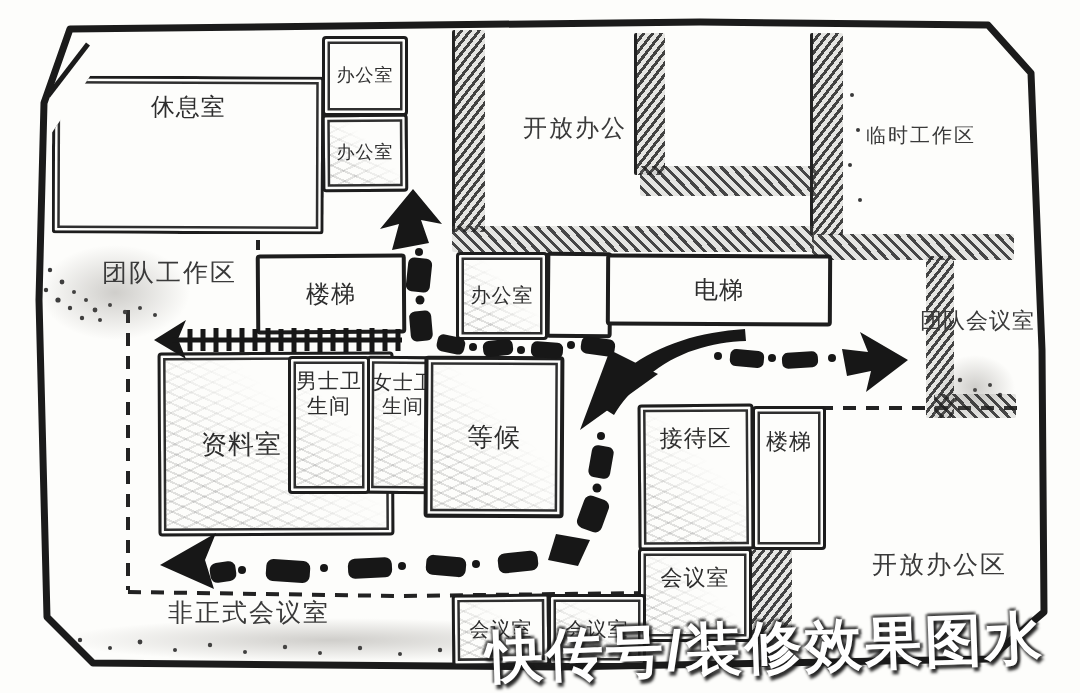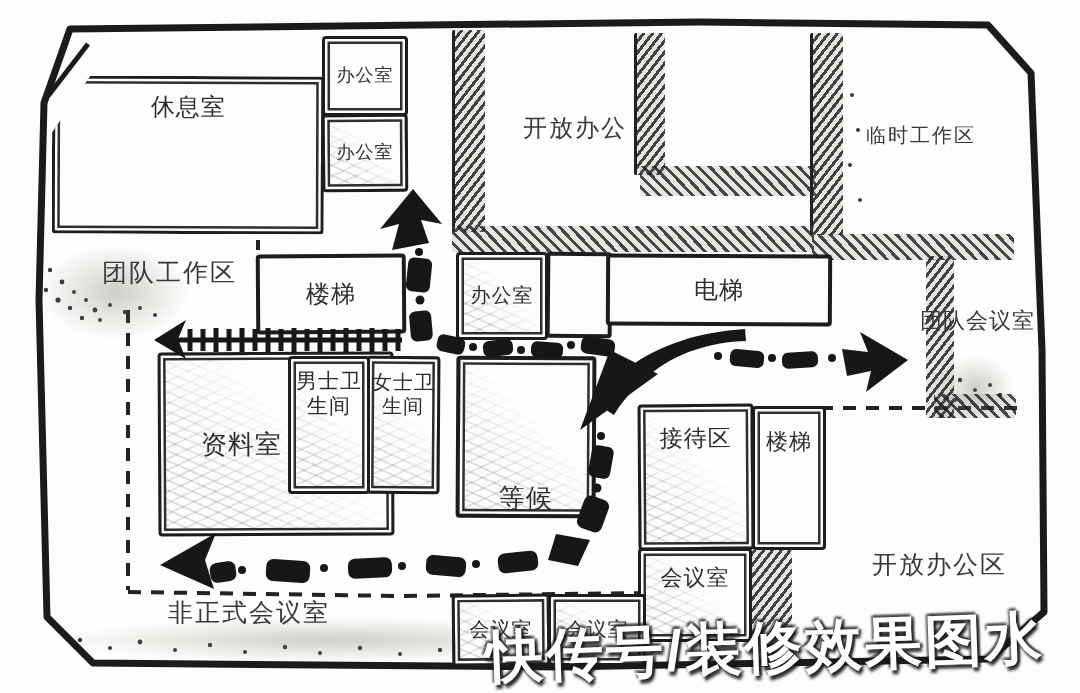--- a/index.html
+++ b/index.html
@@ -159,21 +159,21 @@
 
   <div class="room shade" style="left:158px;top:352px;width:230px;height:178px;transform:rotate(-.3deg);">
     <span class="lbl" style="font-size:26px;margin-right:69px;">资料室</span>
   </div>
   <div class="room shade top-label" style="left:366px;top:356px;width:68px;height:132px;transform:rotate(.4deg);">
     <span class="lbl" style="font-size:20px;margin-top:12px;">女士卫生间</span>
   </div>
   <div class="room shade top-label" style="left:288px;top:356px;width:76px;height:132px;">
     <span class="lbl" style="font-size:21px;margin-top:10px;">男士卫生间</span>
   </div>
-  <div class="room shade" style="left:456px;top:356px;width:132px;height:154px;border-width:4px;transform:rotate(.3deg);align-items:flex-end;">
+  <div class="room shade" style="left:424px;top:356px;width:132px;height:154px;border-width:4px;transform:rotate(.3deg);">
     <span class="lbl" style="font-size:26px;">等候</span>
   </div>
 
   <div class="room shade top-label" style="left:638px;top:404px;width:110px;height:140px;transform:rotate(-.4deg);">
     <span class="lbl" style="font-size:23px;margin-top:18px;">接待区</span>
   </div>
   <div class="room top-label" style="left:752px;top:406px;width:68px;height:138px;">
     <span class="lbl" style="font-size:22px;margin-top:20px;">楼梯</span>
   </div>
   <div class="room shade top-label" style="left:638px;top:548px;width:108px;height:88px;">

